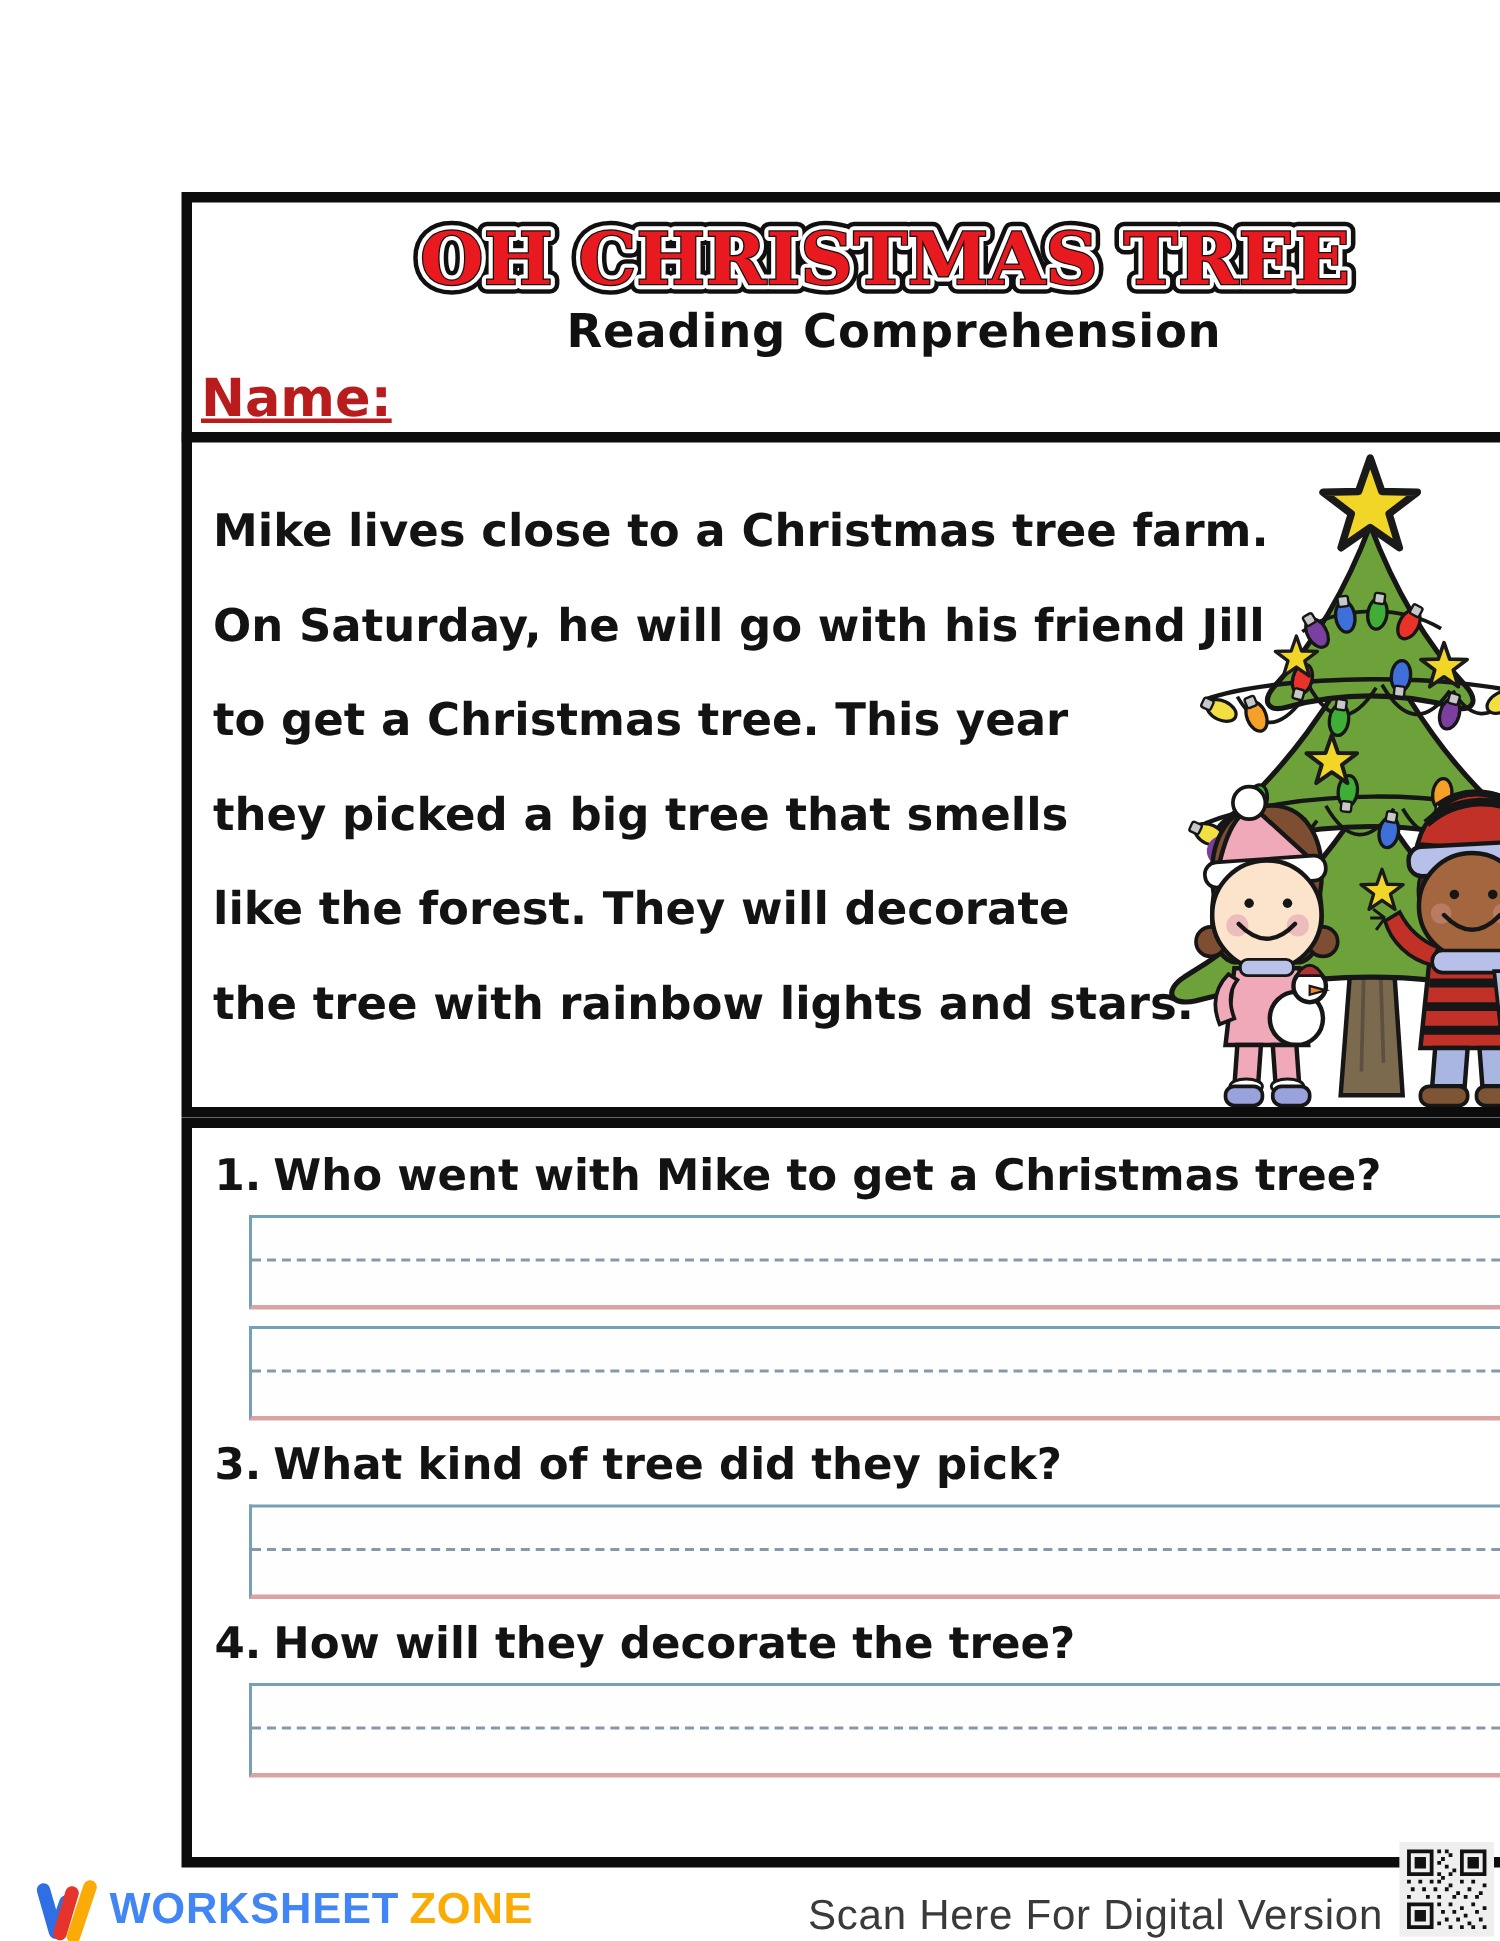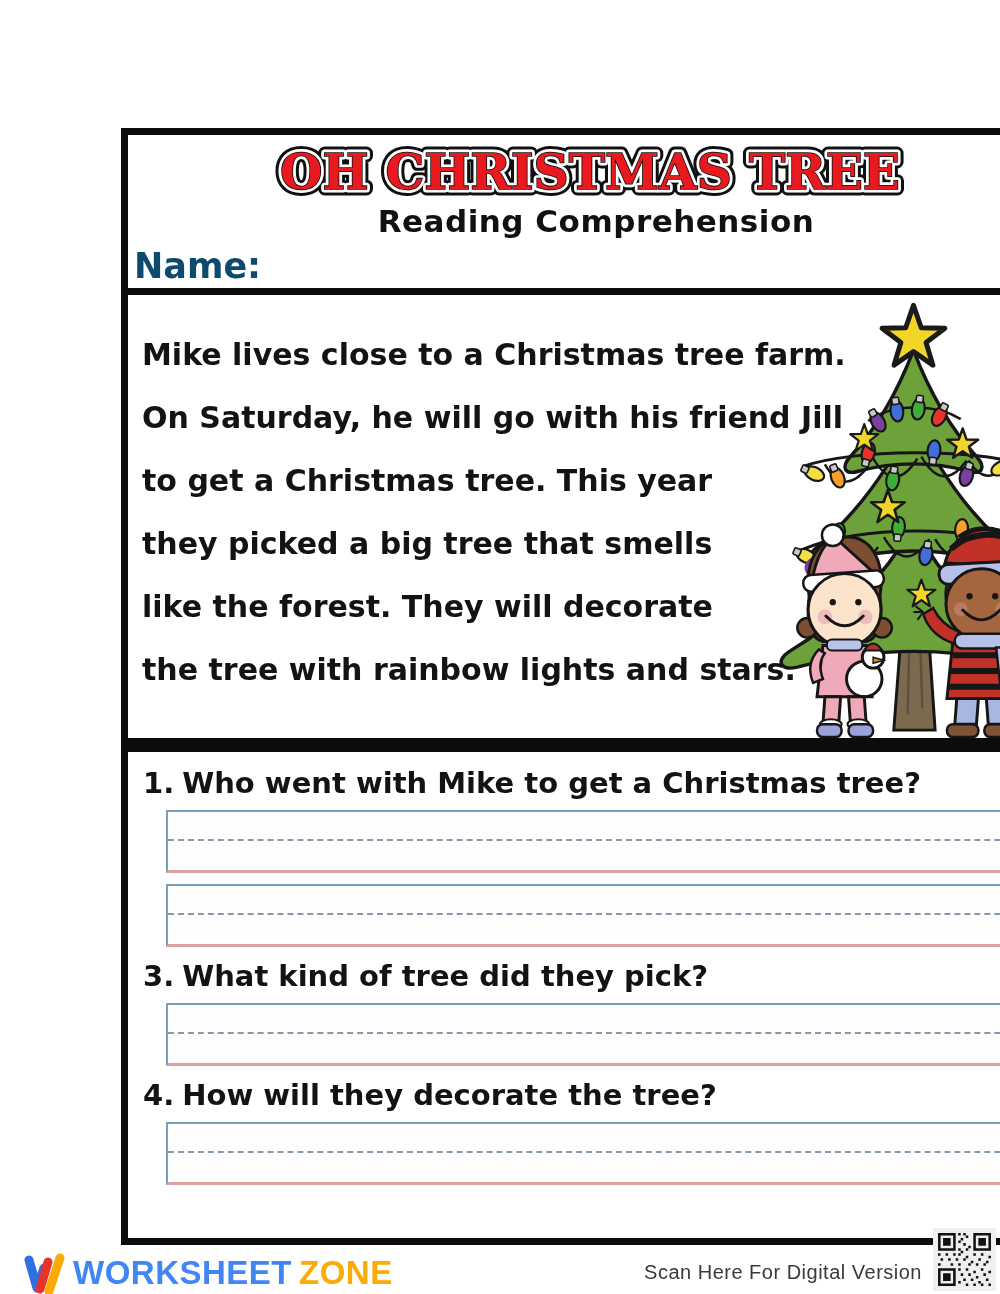--- a/index.html
+++ b/index.html
@@ -11,21 +11,21 @@
 
   .sheet { position:absolute; left:121px; top:128px; width:938px; }
 
   .box { border:7px solid #0c0c0c; background:#ffffff; position:relative; }
 
   
   .header-box { height:167px; text-align:center; }
   .title-svg { display:block; margin:8px auto 0 auto; }
   .subtitle { font-size:31px; font-weight:bold; color:#111; letter-spacing:0.5px; margin-top:0;margin-left:12px; }
   .name-row { position:absolute; left:6px; bottom:2px; text-align:left; }
-  .name-label { font-size:35px; font-weight:bold; color:#0c4a6e; }
+  .name-label { font-size:35px; font-weight:bold; color:#b91c1c;text-decoration:underline; }
   .name-input { display:inline-block; width:560px; height:40px; vertical-align:bottom; }
 
   
   .passage-box { height:457px; margin-top:-7px; }
   .passage-text { position:absolute; left:14px; top:28px; width:560px; }
   .pline { font-size:30px; font-weight:bold; color:#131313; line-height:63px; white-space:nowrap; }
   .illustration { position:absolute; right:1px; bottom:0; }
 
   
   .questions-box { height:500px; padding-top:13px; overflow:hidden; }
@@ -33,25 +33,25 @@
   .q-label { padding-left:15px; font-size:29px; font-weight:bold; color:#131313; line-height:37px; white-space:nowrap; }
   .q-num { margin-right:8px; }
   .answer-box { margin-left:38px; margin-top:8px; width:calc(100% - 38px); height:63px;
                 position:relative; background:#fefefe;
                 border:2px solid #76a0b5; border-bottom:3px solid #dca3a3; }
   .answer-box .midline { position:absolute; left:0; right:0; top:50%; margin-top:-2px;
                 border-top:2px dashed #8898ab; }
 
   
   .footer-logo { position:absolute; left:22px; top:1251px; display:flex; align-items:center; }
-  .brand-text { font-family:"Liberation Sans", sans-serif; font-weight:bold; font-size:33px; letter-spacing:0.5px; margin-left:7px; }
+  .brand-text { font-family:"Liberation Sans", sans-serif; font-weight:bold; font-size:29px; letter-spacing:0.5px; margin-left:7px; }
   .brand-word1 { color:#4285f4; }
   .brand-word2 { color:#fbab05; margin-left:7px; }
   .scan-text { position:absolute; right:78px; top:1261px; font-family:"Liberation Sans", sans-serif;
-               font-size:20px; color:#3a3a3a; letter-spacing:0.5px; }
+               font-size:28px; color:#3a3a3a; letter-spacing:0.5px; }
   .qr-wrap { position:absolute; right:4px; top:1228px; width:63px; height:63px; background:#efefef; }
 </style>
 </head>
 <body>
 
 <div class="page">
 
   <div class="sheet">
 
     <div class="box header-box">

